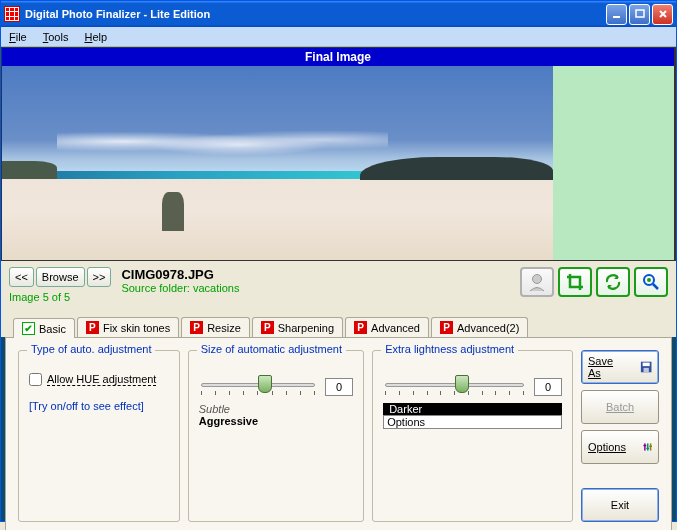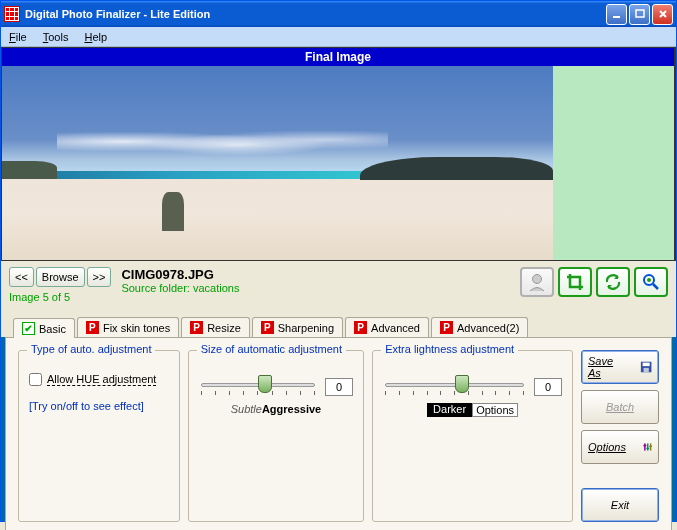--- a/index.html
+++ b/index.html
@@ -1,18 +1,18 @@
 <!DOCTYPE html>
 <html><head>
 <meta charset="utf-8">
 <style>
 * { box-sizing: border-box; margin: 0; padding: 0; font-family: Tahoma, sans-serif; font-size: 11px; }
 body { width: 677px; height: 530px; background: #ece9d8; overflow: hidden; }
 
-.window { width: 677px; height: 522px; border: 1px solid #0055ea; background: #0369a1; }
+.window { width: 677px; height: 522px; border: 1px solid #0055ea; background: #0c4a6e; }
 .titlebar { height: 26px; background: linear-gradient(to bottom, #3b8afd 0%, #0b5bd3 10%, #0b5bd3 90%, #0848b3 100%); display: flex; align-items: center; padding: 0 3px; color: white; font-weight: bold; font-size: 13px; }
 .titlebar-icon { width: 16px; height: 16px; background: white; border: 1px solid #c00; margin-right: 5px; display: grid; grid-template-columns: repeat(3,1fr); grid-template-rows: repeat(3,1fr); gap: 1px; padding: 1px; }
 .titlebar-icon span { background: #e00; }
 .titlebar-spacer { flex: 1; }
 .win-btn { width: 21px; height: 21px; margin-left: 2px; border: 1px solid white; border-radius: 3px; display: flex; align-items: center; justify-content: center; cursor: pointer; }
 .win-min { background: linear-gradient(#7ba4e8,#3d6fc8); }
 .win-max { background: linear-gradient(#7ba4e8,#3d6fc8); }
 .win-close { background: linear-gradient(#f08070,#d03020); }
 .win-btn svg { width: 12px; height: 12px; }
 
@@ -65,28 +65,28 @@
 .checkbox-row label { border-bottom: 1px dashed #000; cursor: pointer; }
 .hint { color: #0030c0; margin-top: 14px; cursor: pointer; }
 
 .slider-wrap { display: flex; align-items: center; gap: 8px; margin-top: 10px; }
 .slider { flex: 1; position: relative; height: 28px; }
 .slider-track { position: absolute; top: 10px; left: 2px; right: 2px; height: 4px; background: #ddd; border: 1px solid #999; border-radius: 2px; }
 .slider-ticks { position: absolute; top: 18px; left: 2px; right: 2px; display: flex; justify-content: space-between; }
 .slider-ticks span { width: 1px; height: 4px; background: #666; }
 .slider-thumb { position: absolute; top: 2px; width: 14px; height: 18px; background: linear-gradient(#cde8c0,#7ab060); border: 1px solid #4a7038; border-radius: 2px 2px 6px 6px; cursor: pointer; }
 .slider-val { width: 28px; height: 18px; border: 1px solid #888; background: white; text-align: center; line-height: 16px; }
-.slider-labels { display: flex; justify-content: center; margin-top: 2px; }
+.slider-labels { display: flex; justify-content: center; margin-top: 2px; flex-direction: column; }
 .slider-labels .l { font-style: italic; color: #555; }
 .slider-labels .r { font-weight: bold; }
 .slider-labels .dark { background: #000; color: #fff; padding: 0 6px; }
 .slider-labels .light { border: 1px solid #888; padding: 0 3px; background: #fff; }
 
 .right-buttons { display: flex; flex-direction: column; gap: 6px; width: 78px; margin-left: auto; }
-.right-btn { height: 24px; border: 1px solid #9a9280; background: linear-gradient(#fff,#eae6d8); border-radius: 3px; display: flex; align-items: center; justify-content: center; gap: 16px; cursor: pointer; padding: 16px 6px; font-style: italic; }
+.right-btn { height: 24px; border: 1px solid #9a9280; background: linear-gradient(#fff,#eae6d8); border-radius: 3px; display: flex; align-items: center; justify-content: center; gap: 16px; cursor: pointer; padding: 16px 6px; }
 .right-btn.primary { border: 1px solid #3a6bc5; box-shadow: inset 0 0 0 1px #8db0e8; }
 .right-btn.disabled { color: #999; }
 .right-btn .u { text-decoration: underline; }
 .right-btn svg { width: 14px; height: 14px; }
 </style>
 </head>
 <body>
 
 <div class="window">
   <div class="titlebar">

